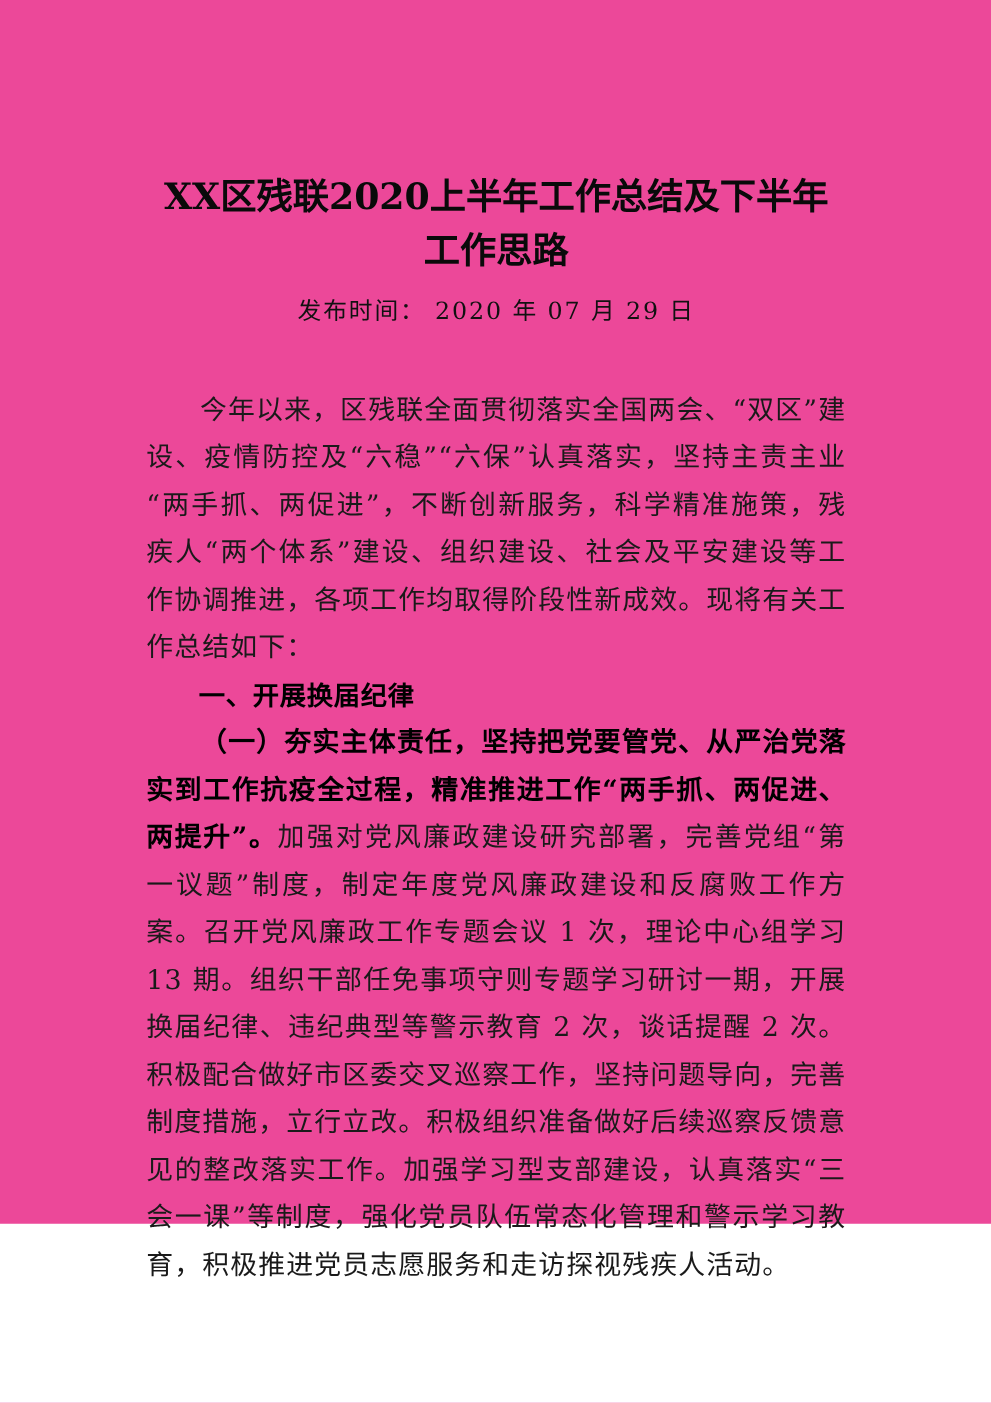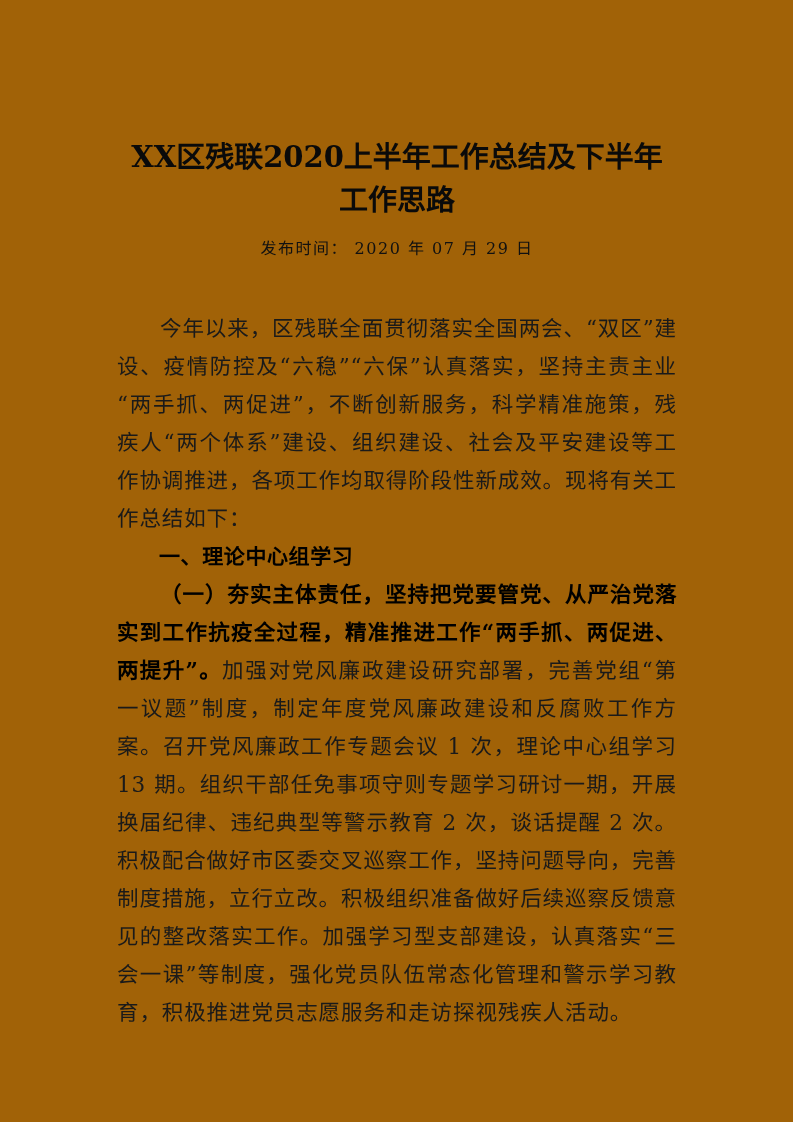--- a/index.html
+++ b/index.html
@@ -14,22 +14,22 @@
     height: 1122px;
     overflow: hidden;
     font-family: "DejaVu Serif", "Liberation Serif", serif;
     color: #000000;
     -webkit-font-smoothing: antialiased;
   }
 
   .page {
     position: relative;
     width: 793px;
-    height: 1122px;
-    background: #a16207;
+    height: 979px;
+    background: #ec4899;
     box-sizing: border-box;
     padding: 0;
   }
 
   
   .content {
     position: absolute;
     left: 117px;
     top: 0;
     width: 560px;
@@ -48,21 +48,21 @@
     color: #0a0a0a;
     text-rendering: optimizeLegibility;
   }
 
   
   .publish-line {
     margin: 0;
     padding-top: 12px;
     text-align: center;
     font-family: "DejaVu Serif", "Liberation Serif", serif;
-    font-size: 16px;
+    font-size: 19px;
     line-height: 30px;
     letter-spacing: 1.5px;
     color: #111111;
   }
 
   
   .body-block {
     padding-top: 46px;
   }
 
@@ -110,19 +110,19 @@
   <div class="content">
 
     <h1 class="doc-title">XX区残联2020上半年工作总结及下半年工作思路</h1>
 
     <p class="publish-line">发布时间： 2020 年 07 月 29 日</p>
 
     <div class="body-block">
 
       <p class="para">今年以来，区残联全面贯彻落实全国两会、“双区”建设、疫情防控及“六稳”“六保”认真落实，坚持主责主业“两手抓、两促进”，不断创新服务，科学精准施策，残疾人“两个体系”建设、组织建设、社会及平安建设等工作协调推进，各项工作均取得阶段性新成效。现将有关工作总结如下：</p>
 
-      <p class="heading-1">一、理论中心组学习</p>
+      <p class="heading-1">一、开展换届纪律</p>
 
       <p class="para"><span class="run-bold">（一）夯实主体责任，坚持把党要管党、从严治党落实到工作抗疫全过程，精准推进工作“两手抓、两促进、两提升”。</span><span class="run-normal">加强对党风廉政建设研究部署，完善党组“第一议题”制度，制定年度党风廉政建设和反腐败工作方案。召开党风廉政工作专题会议 1 次，理论中心组学习 13 期。组织干部任免事项守则专题学习研讨一期，开展换届纪律、违纪典型等警示教育 2 次，谈话提醒 2 次。积极配合做好市区委交叉巡察工作，坚持问题导向，完善制度措施，立行立改。积极组织准备做好后续巡察反馈意见的整改落实工作。加强学习型支部建设，认真落实“三会一课”等制度，强化党员队伍常态化管理和警示学习教育，积极推进党员志愿服务和走访探视残疾人活动。</span></p>
 
     </div>
   </div>
 </div>
 
 </body></html>

